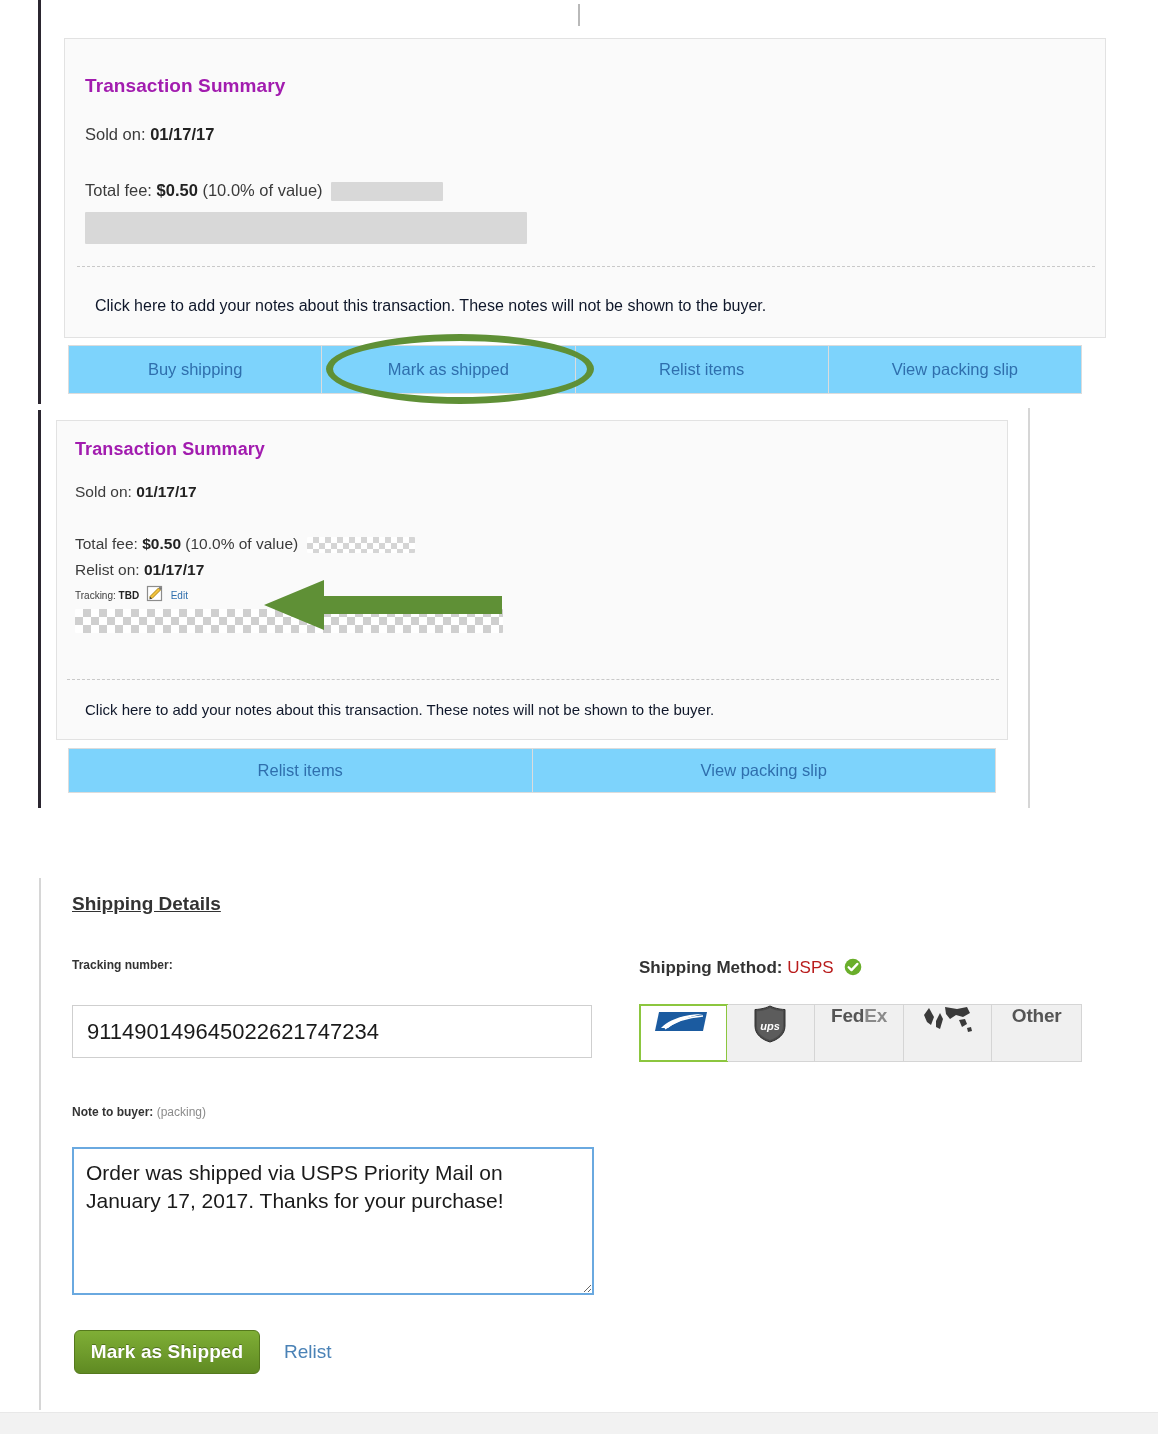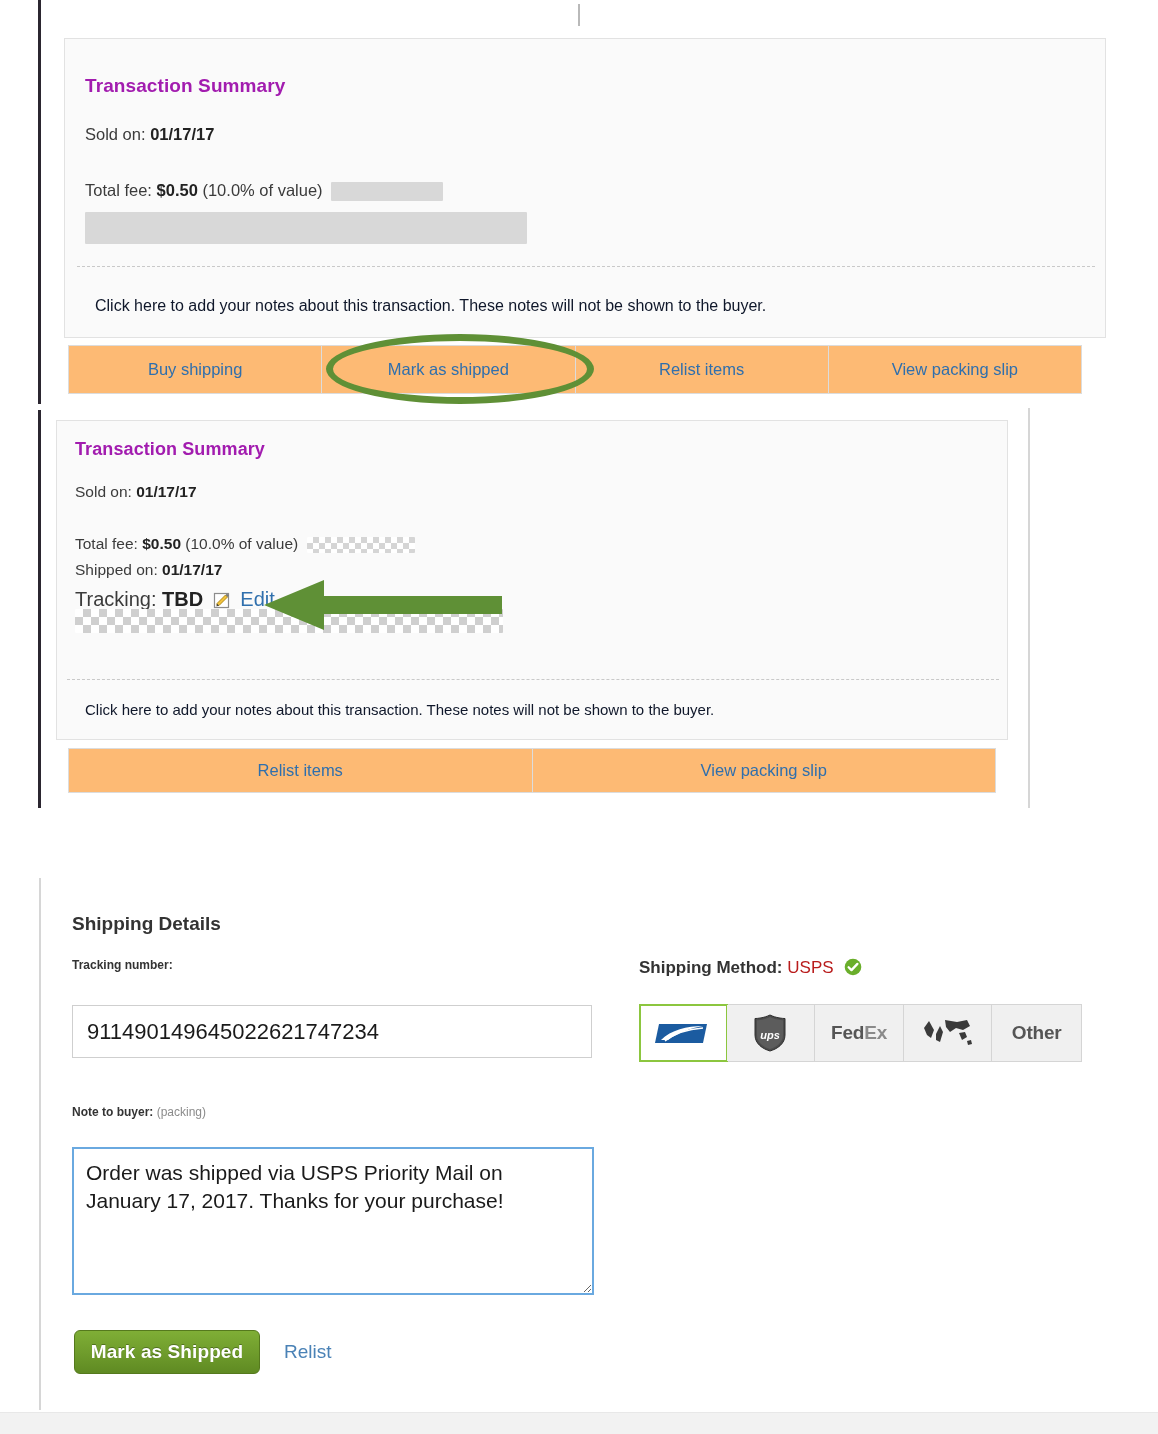--- a/index.html
+++ b/index.html
@@ -94,21 +94,21 @@
   .actionbar .act {
     flex: 1 1 0;
     display: flex;
     align-items: center;
     justify-content: center;
     font-size: 16.5px;
     color: #2f6fad;
     border-right: 1px solid #dcdcdc;
     box-sizing: border-box;
     cursor: pointer;
-    background: #fdba74;
+    background: #7dd3fc;
   }
   .actionbar .act:last-child { border-right: none; }
 
   
   .anno-ellipse {
     position: absolute;
     border: 7px solid #5f9036;
     border-radius: 50%;
     box-sizing: border-box;
     pointer-events: none;
@@ -176,21 +176,20 @@
   .carriers {
     position: absolute;
     display: flex;
     border: 1px solid #d5d5d5;
     box-sizing: border-box;
     background: #f0f0f0;
   }
   .carrier {
     width: 90px;
     display: flex;
-    align-items: center;
     justify-content: center;
     border-right: 1px solid #d5d5d5;
     box-sizing: border-box;
     background: #f0f0f0;
     cursor: pointer;
   }
   .carrier:last-child { border-right: none; }
   .carrier.selected {
     background: #ffffff;
     border: 2px solid #8cc63f;
@@ -290,25 +289,25 @@
 
 
   <div class="summary-line" style="position:absolute; left:18px; top:110px; font-size:15.5px;">
     <span>Total fee:</span>
     <b>$0.50</b>
     <span>(10.0% of value)</span>
     <span class="redact checker-sm" style="width:108px; height:16px; margin-left:4px;"></span>
   </div>
 
   <div class="summary-line" style="position:absolute; left:18px; top:136px; font-size:15.5px;">
-    <span>Shipped on:</span>
+    <span>Relist on:</span>
     <b>01/17/17</b>
   </div>
 
-  <div class="summary-line" style="position:absolute; left:18px; top:162px; font-size:20px;">
+  <div class="summary-line" style="position:absolute; left:18px; top:162px; font-size:10px;">
     <span>Tracking:</span>
     <b>TBD</b>
     <span style="display:inline-block; vertical-align:-4px; margin:0 3px;">
       <svg width="20" height="20" viewBox="0 0 20 20" aria-hidden="true">
         <rect x="2.5" y="3.5" width="14" height="14" fill="#ffffff" stroke="#8c8c8c" stroke-width="1.2"></rect>
         <path d="M5 15.5 L7 15.5 L15.5 7 L13.5 5 L5 13.5 Z" fill="#f3c23c" stroke="#b08a15" stroke-width="1"></path>
         <path d="M13.5 5 L15.5 7 L17 5.5 L15 3.5 Z" fill="#7a7a7a"></path>
         <path d="M5 13.5 L7 15.5 L4.5 16.5 Z" fill="#444"></path>
       </svg>
     </span>
@@ -326,21 +325,21 @@
   <div class="act">Relist items</div>
   <div class="act">View packing slip</div>
 </div>
 
 <svg class="anno-arrow" style="left:264px; top:580px;" width="240" height="50" viewBox="0 0 240 50">
   <polygon points="0,25 60,0 60,16 238,16 238,34 60,34 60,50" fill="#5f9036"></polygon>
 </svg>
 
 <div class="rule-light" style="left:39px; top:878px; height:532px;"></div>
 
-<div class="form-h" style="left:72px; top:913px;">Shipping Details</div>
+<div class="form-h" style="left:72px; top:893px;text-decoration:underline;">Shipping Details</div>
 
 <div class="field-label" style="left:72px; top:958px;">Tracking number:</div>
 
 <input class="tracking-input" type="text" style="left: 72px; top: 1005px; width: 520px; height: 53px;" value="911490149645022621747234">
 
 <div class="field-label" style="left:72px; top:1105px;">
   <span>Note to buyer:</span>
   <span class="optional">(packing)</span>
 </div>
 

